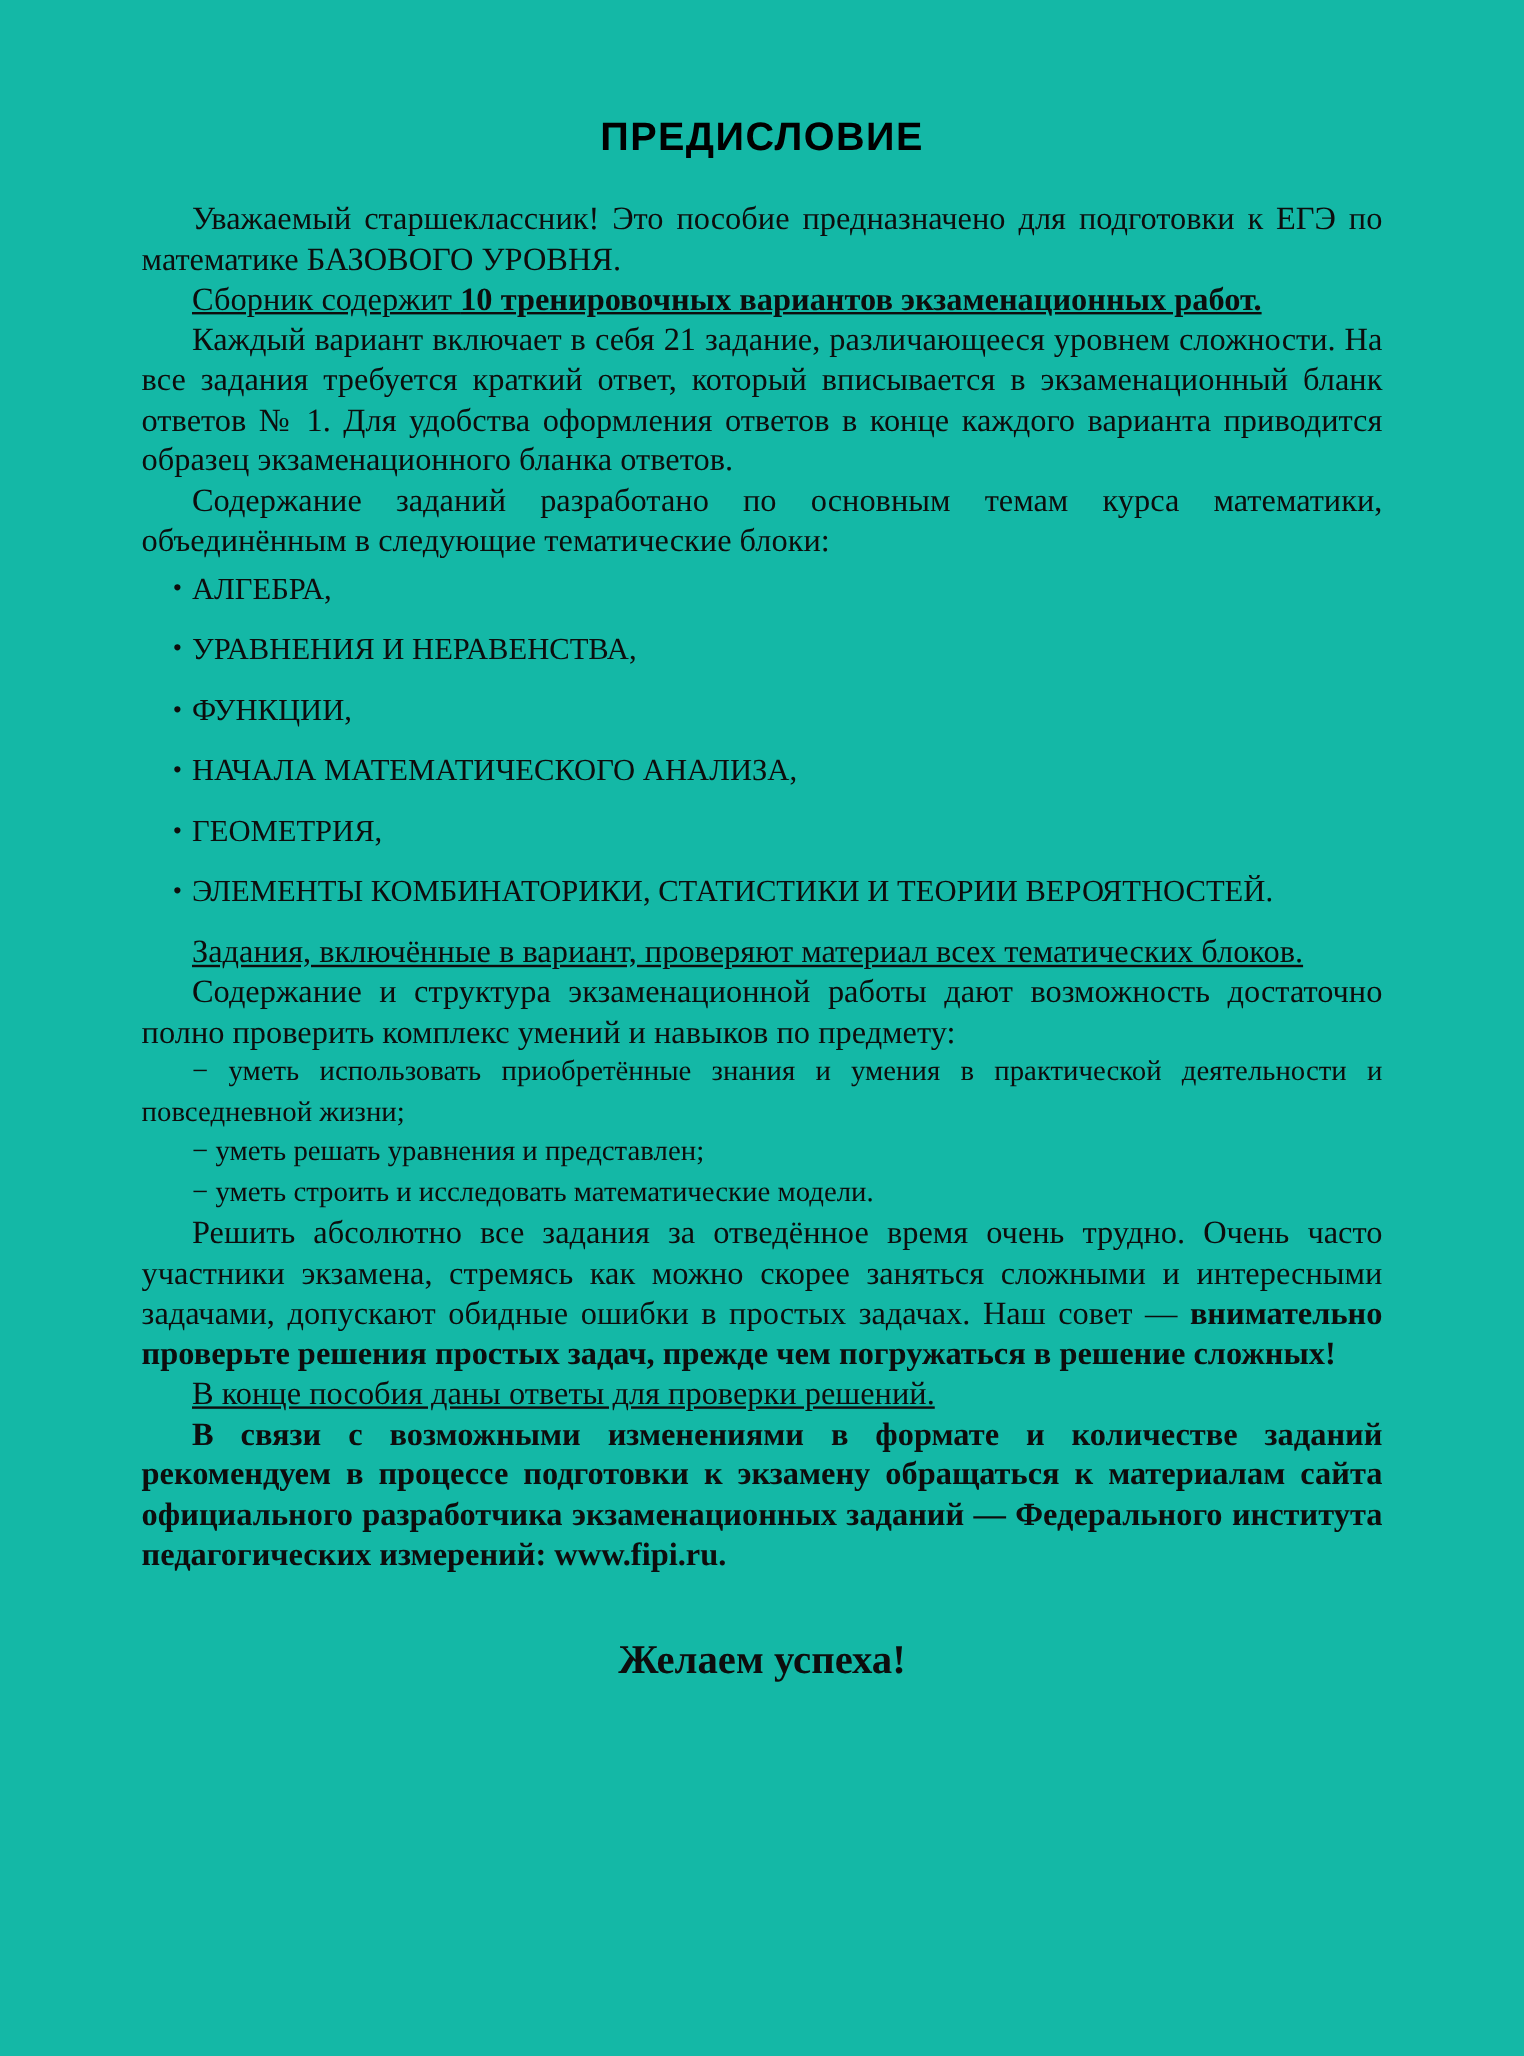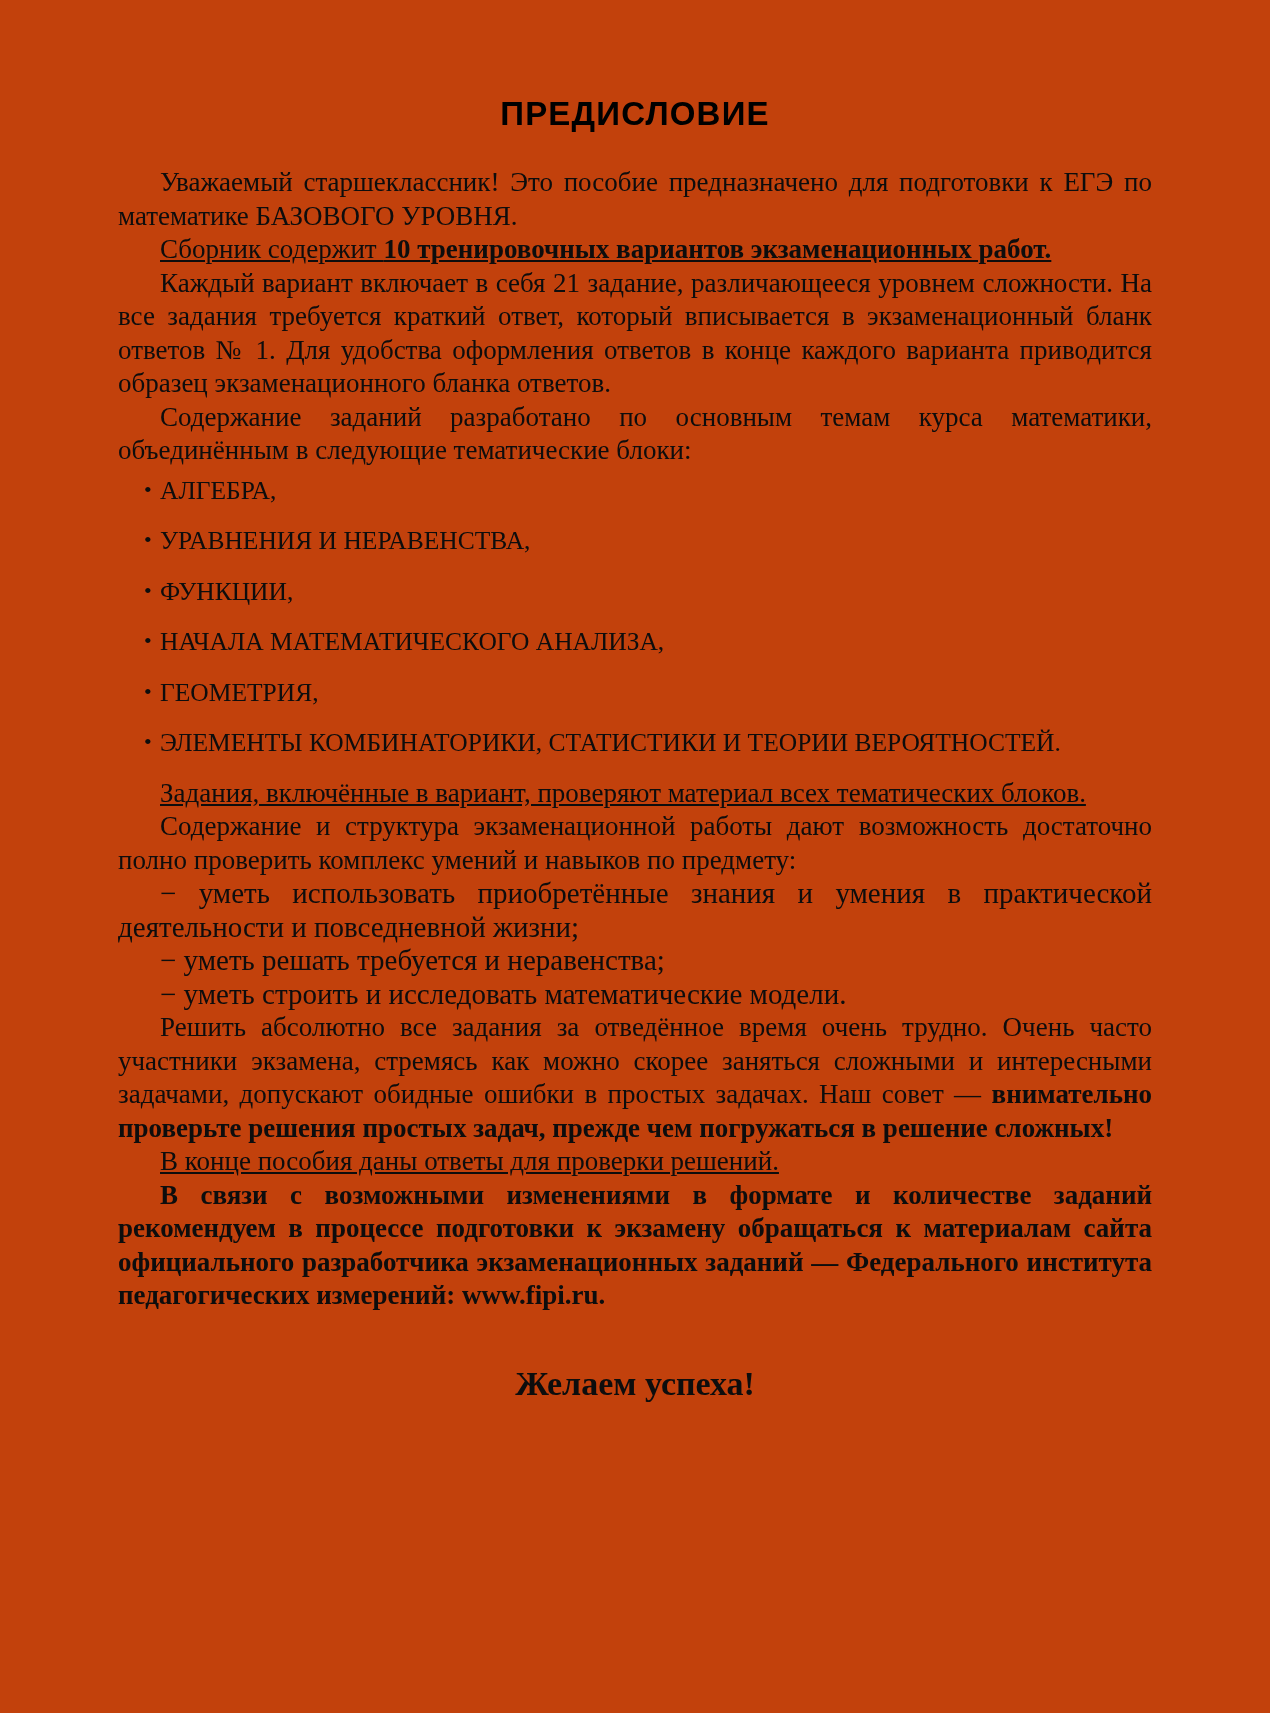--- a/index.html
+++ b/index.html
@@ -4,21 +4,21 @@
 <style>
   html, body {
     margin: 0;
     padding: 0;
     background: #ffffff;
   }
   .page {
     position: relative;
     width: 1270px;
     height: 1713px;
-    background: #c2410c;
+    background: #14b8a6;
     margin: 0 auto;
     overflow: hidden;
     font-family: "Liberation Serif", "DejaVu Serif", serif;
     color: #0d0d0d;
   }
   .content {
     position: absolute;
     left: 118px;
     top: 96px;
     width: 1034px;
@@ -64,21 +64,21 @@
     top: -1px;
     font-size: 22px;
     line-height: 33.5px;
   }
   ul.dashes {
     list-style: none;
     margin: 0;
     padding: 0;
   }
   ul.dashes li {
-    font-size: 29px;
+    font-size: 24px;
     line-height: 33.5px;
     text-indent: 42px;
     text-align: justify;
     margin: 0;
   }
   ul.dashes li.nojust {
     text-align: left;
   }
   .closing {
     text-align: center;
@@ -117,21 +117,21 @@
       <li><span class="bullet">•</span><span>ГЕОМЕТРИЯ,</span></li>
       <li><span class="bullet">•</span><span>ЭЛЕМЕНТЫ КОМБИНАТОРИКИ, СТАТИСТИКИ И ТЕОРИИ ВЕРОЯТНОСТЕЙ.</span></li>
     </ul>
 
     <p class="para nojust">Задания, включённые в вариант, проверяют материал всех тематических блоков.</p>
 
     <p class="para">Содержание и структура экзаменационной работы дают возможность достаточно полно проверить комплекс умений и навыков по предмету:</p>
 
     <ul class="dashes">
       <li>− уметь использовать приобретённые знания и умения в практической деятельности и повседневной жизни;</li>
-      <li class="nojust">− уметь решать требуется и неравенства;</li>
+      <li class="nojust">− уметь решать уравнения и представлен;</li>
       <li class="nojust">− уметь строить и исследовать математические модели.</li>
     </ul>
 
     <p class="para"><span>Решить абсолютно все задания за отведённое время очень трудно. Очень часто участники экзамена, стремясь как можно скорее заняться сложными и интересными задачами, допускают обидные ошибки в простых задачах. Наш совет — </span><b>внимательно проверьте решения простых задач, прежде чем погружаться в решение сложных!</b></p>
 
     <p class="para nojust">В конце пособия даны ответы для проверки решений.</p>
 
     <p class="para bold-block">В связи с возможными изменениями в формате и количестве заданий рекомендуем в процессе подготовки к экзамену обращаться к материалам сайта официального разработчика экзаменационных заданий — Федерального института педагогических измерений: www.fipi.ru.</p>
 
     <div class="closing">Желаем успеха!</div>

